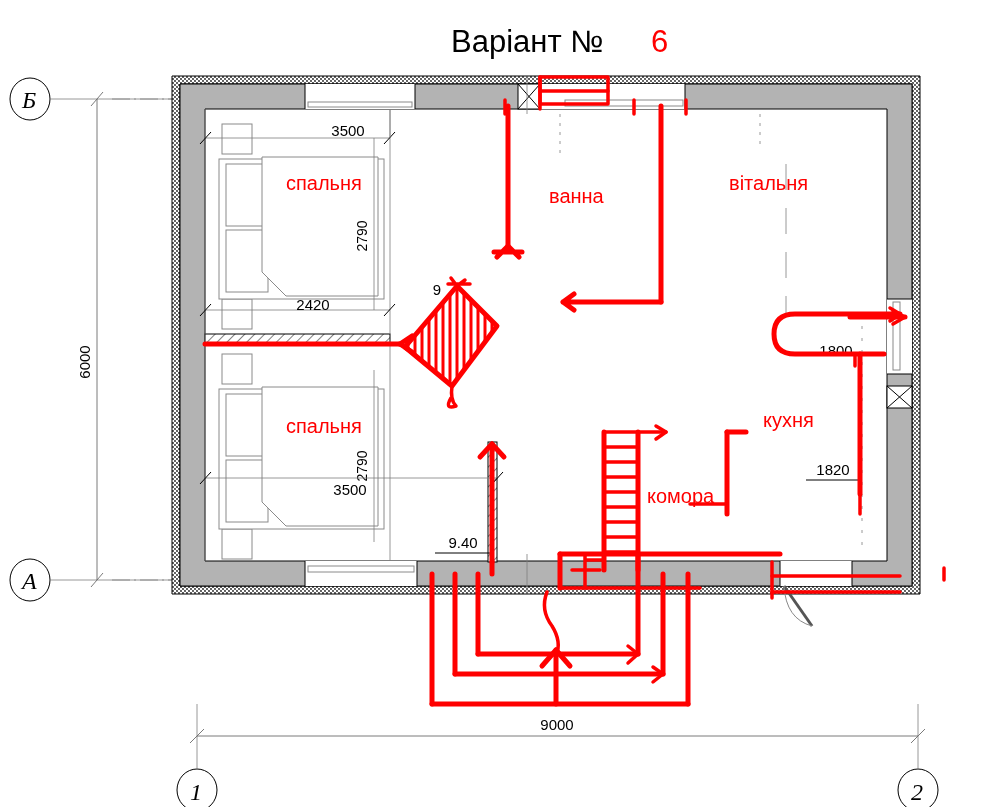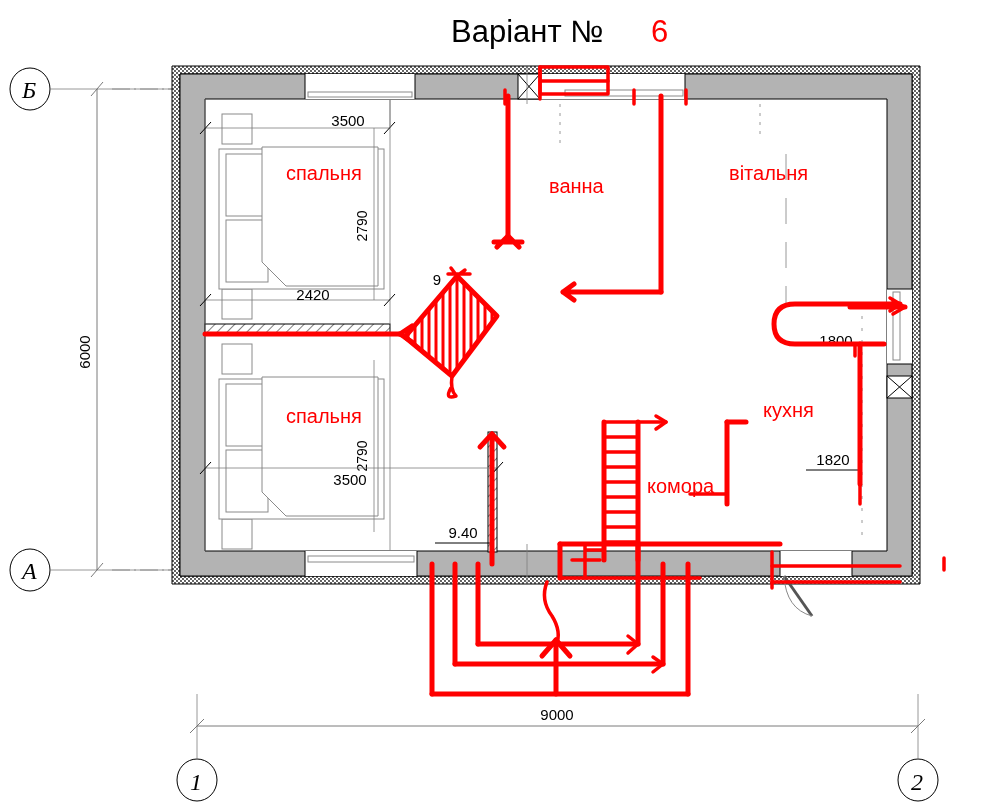--- a/index.html
+++ b/index.html
@@ -9,21 +9,21 @@
   }
   body {
     width: 1000px;
     height: 807px;
     font-family: "Liberation Sans", sans-serif;
     position: relative;
     overflow: hidden;
   }
   #plan-root {
     position: absolute;
-    left: 0; top: 4px;
+    left: 0; top: 14px;
     width: 1000px;
     height: 676px;
   }
   .title-text {
     font-family: "Liberation Sans", sans-serif;
     font-size: 31px;
     fill: #000000;
   }
   .title-num {
     font-family: "Liberation Sans", sans-serif;

